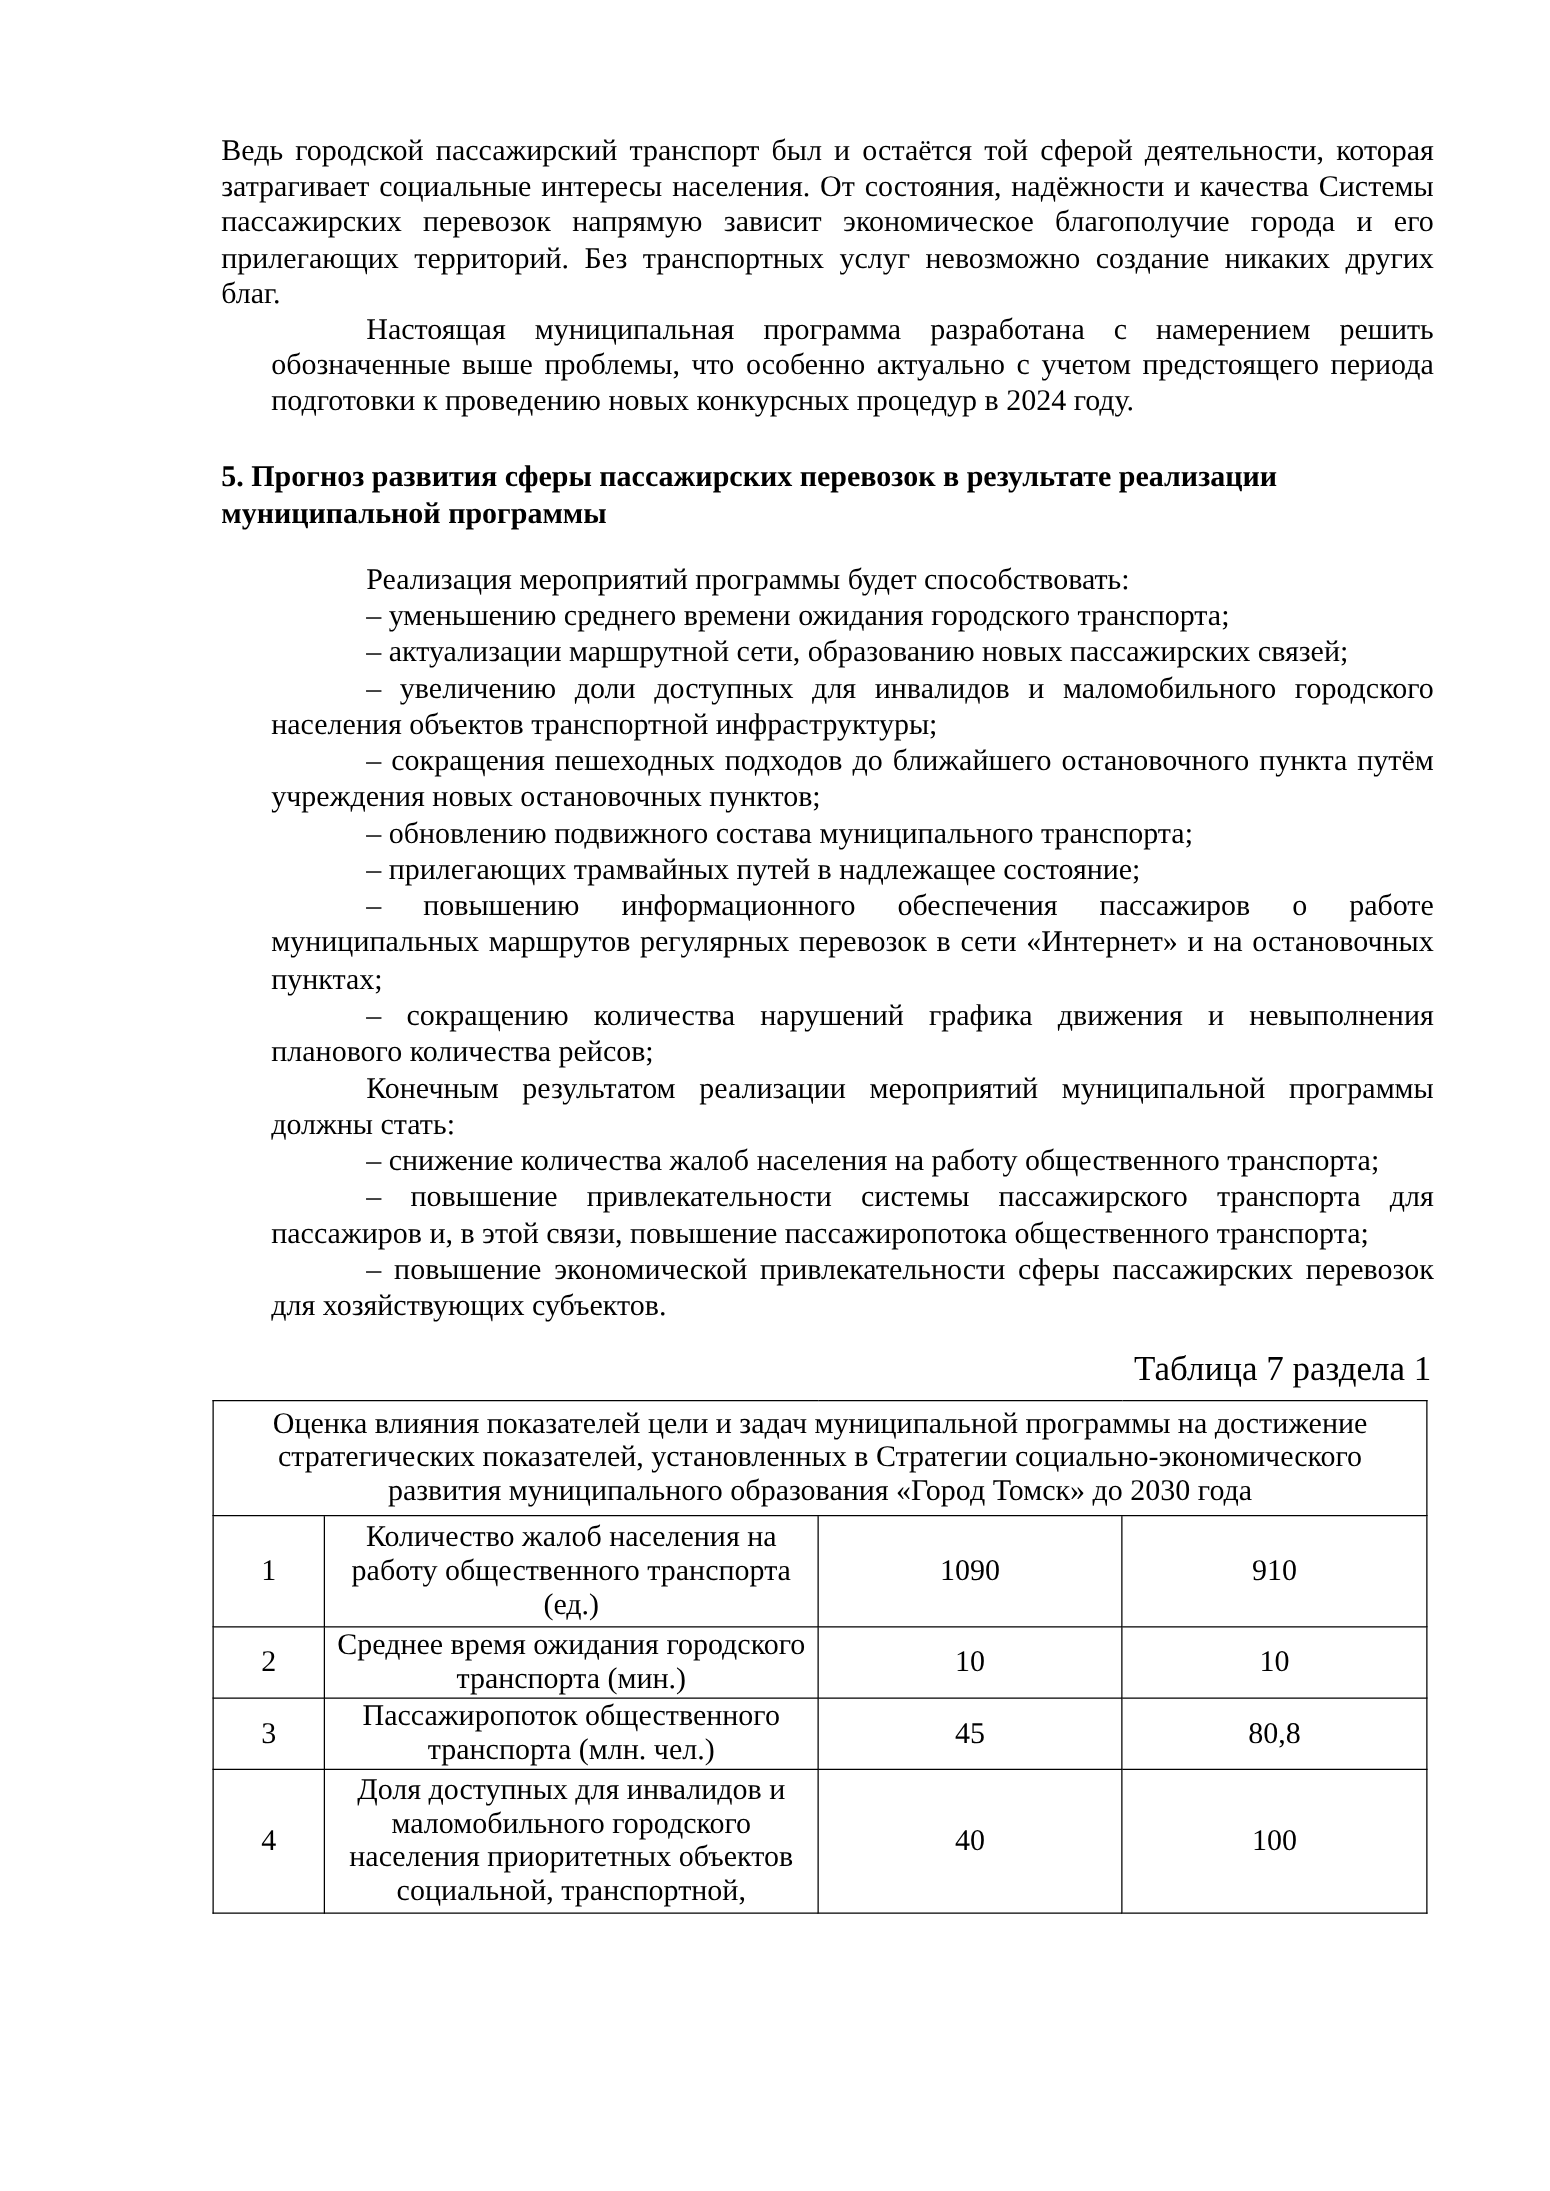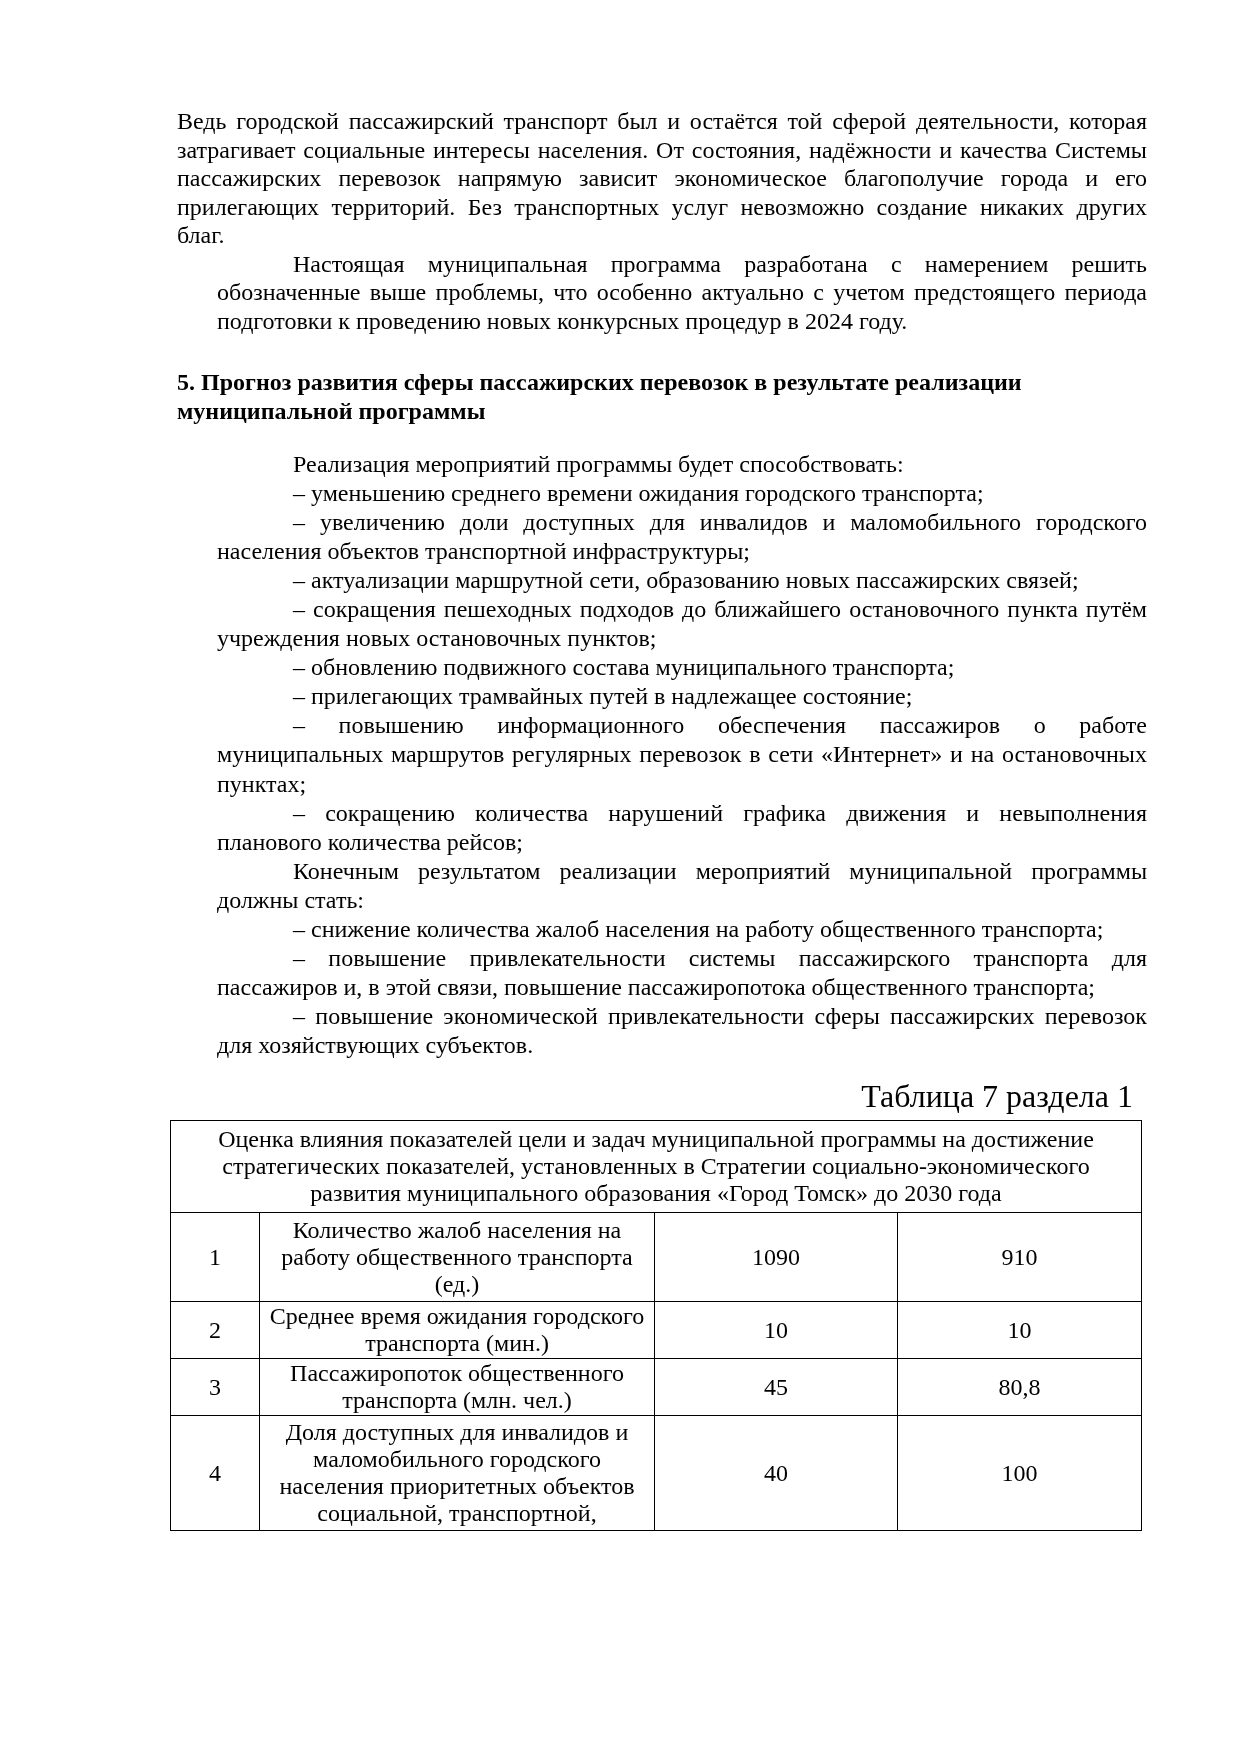--- a/index.html
+++ b/index.html
@@ -5,21 +5,21 @@
   html, body { margin: 0; padding: 0; background: #ffffff; }
   body { width: 1240px; height: 1753px; position: relative; overflow: hidden;
          font-family: "Liberation Serif", "DejaVu Serif", serif; color: #000; }
   .block { position: absolute; left: 177px; width: 970px; font-size: 24px; }
   .p { text-align: justify; text-align-last: left; margin: 0; }
   .p.indent { text-indent: 76px; margin-left: 40px; }
   .top { top: 107px; line-height: 28.5px; }
   .heading { position: absolute; left: 177px; width: 970px; top: 368px;
              font-weight: bold; font-size: 24px; line-height: 29px; }
   .list { top: 450px; line-height: 29.05px; }
-  .caption { position: absolute; top: 1082px; right: 107px; font-size: 32px; line-height: 28px; }
+  .caption { position: absolute; top: 1082px; right: 95px; font-size: 28px; line-height: 28px; }
   table.t { position: absolute; left: 170px; top: 1120px; width: 971px;
             border-collapse: collapse; font-size: 24px; line-height: 27px; table-layout: fixed; }
   table.t td { border: 1.5px solid #000; text-align: center; vertical-align: middle; padding: 0 4px; }
   .r-title td { height: 91px; padding: 0 10px; }
   .r-head td { height: 57px; }
   .r1 td { height: 88px; }
   .r2 td { height: 56px; }
   .r3 td { height: 56px; }
   .r4 td { height: 114px; }
 </style>
@@ -29,22 +29,22 @@
 <div class="block top">
   <p class="p">Ведь городской пассажирский транспорт был и остаётся той сферой деятельности, которая затрагивает социальные интересы населения. От состояния, надёжности и качества Системы пассажирских перевозок напрямую зависит экономическое благополучие города и его прилегающих территорий. Без транспортных услуг невозможно создание никаких других благ.</p>
   <p class="p indent">Настоящая муниципальная программа разработана с намерением решить обозначенные выше проблемы, что особенно актуально с учетом предстоящего периода подготовки к проведению новых конкурсных процедур в 2024 году.</p>
 </div>
 
 <div class="heading">5. Прогноз развития сферы пассажирских перевозок в результате реализации муниципальной программы</div>
 
 <div class="block list">
   <p class="p indent">Реализация мероприятий программы будет способствовать:</p>
   <p class="p indent">– уменьшению среднего времени ожидания городского транспорта;</p>
+  <p class="p indent">– актуализации маршрутной сети, образованию новых пассажирских связей;</p>
   <p class="p indent">– увеличению доли доступных для инвалидов и маломобильного городского населения объектов транспортной инфраструктуры;</p>
-  <p class="p indent">– актуализации маршрутной сети, образованию новых пассажирских связей;</p>
   <p class="p indent">– сокращения пешеходных подходов до ближайшего остановочного пункта путём учреждения новых остановочных пунктов;</p>
   <p class="p indent">– обновлению подвижного состава муниципального транспорта;</p>
   <p class="p indent">– прилегающих трамвайных путей в надлежащее состояние;</p>
   <p class="p indent">– повышению информационного обеспечения пассажиров о работе муниципальных маршрутов регулярных перевозок в сети «Интернет» и на остановочных пунктах;</p>
   <p class="p indent">– сокращению количества нарушений графика движения и невыполнения планового количества рейсов;</p>
   <p class="p indent">Конечным результатом реализации мероприятий муниципальной программы должны стать:</p>
   <p class="p indent">– снижение количества жалоб населения на работу общественного транспорта;</p>
   <p class="p indent">– повышение привлекательности системы пассажирского транспорта для пассажиров и, в этой связи, повышение пассажиропотока общественного транспорта;</p>
   <p class="p indent">– повышение экономической привлекательности сферы пассажирских перевозок для хозяйствующих субъектов.</p>
 </div>

